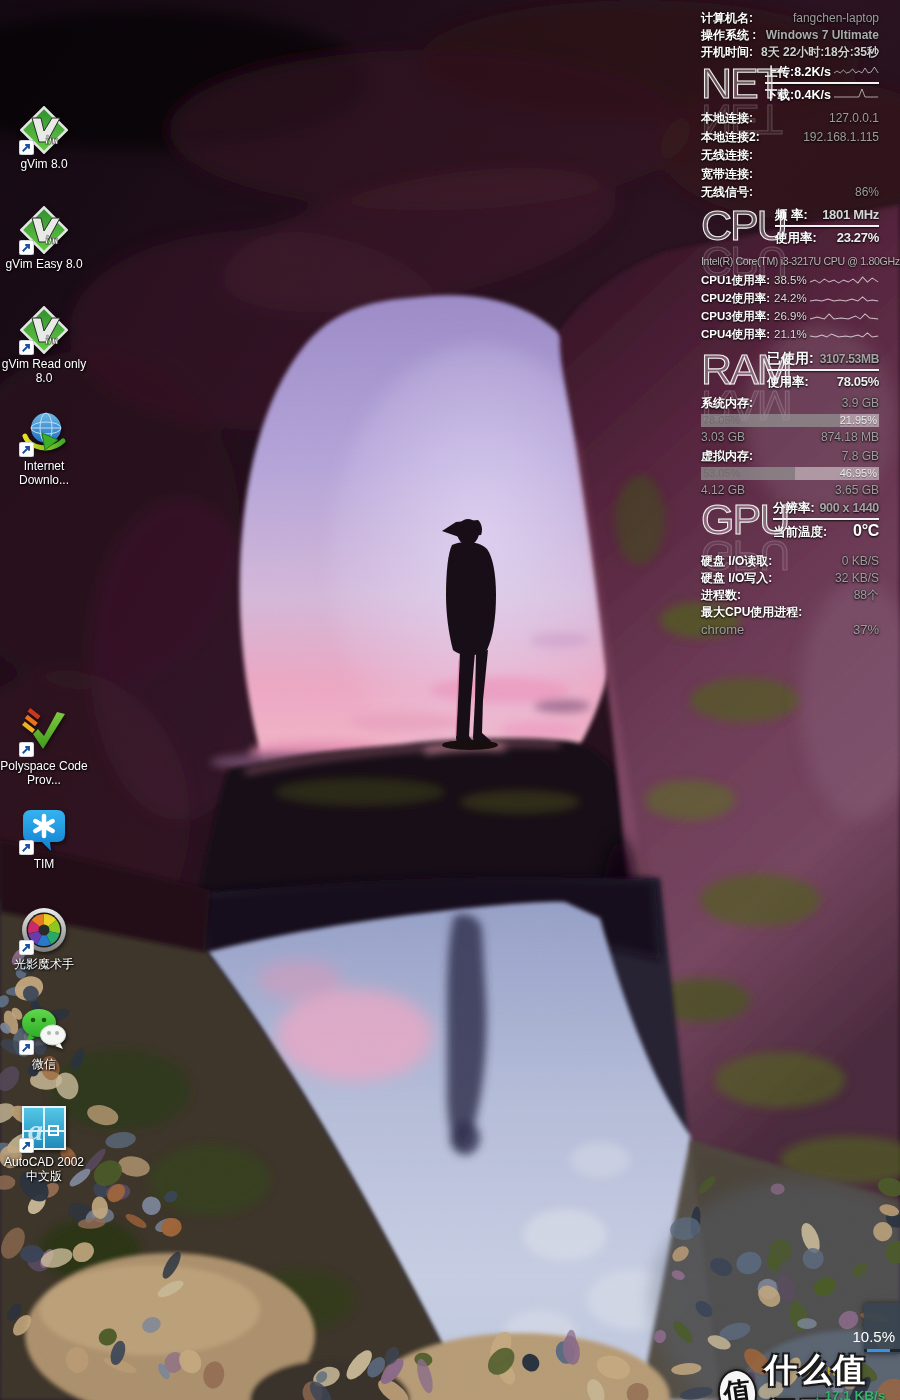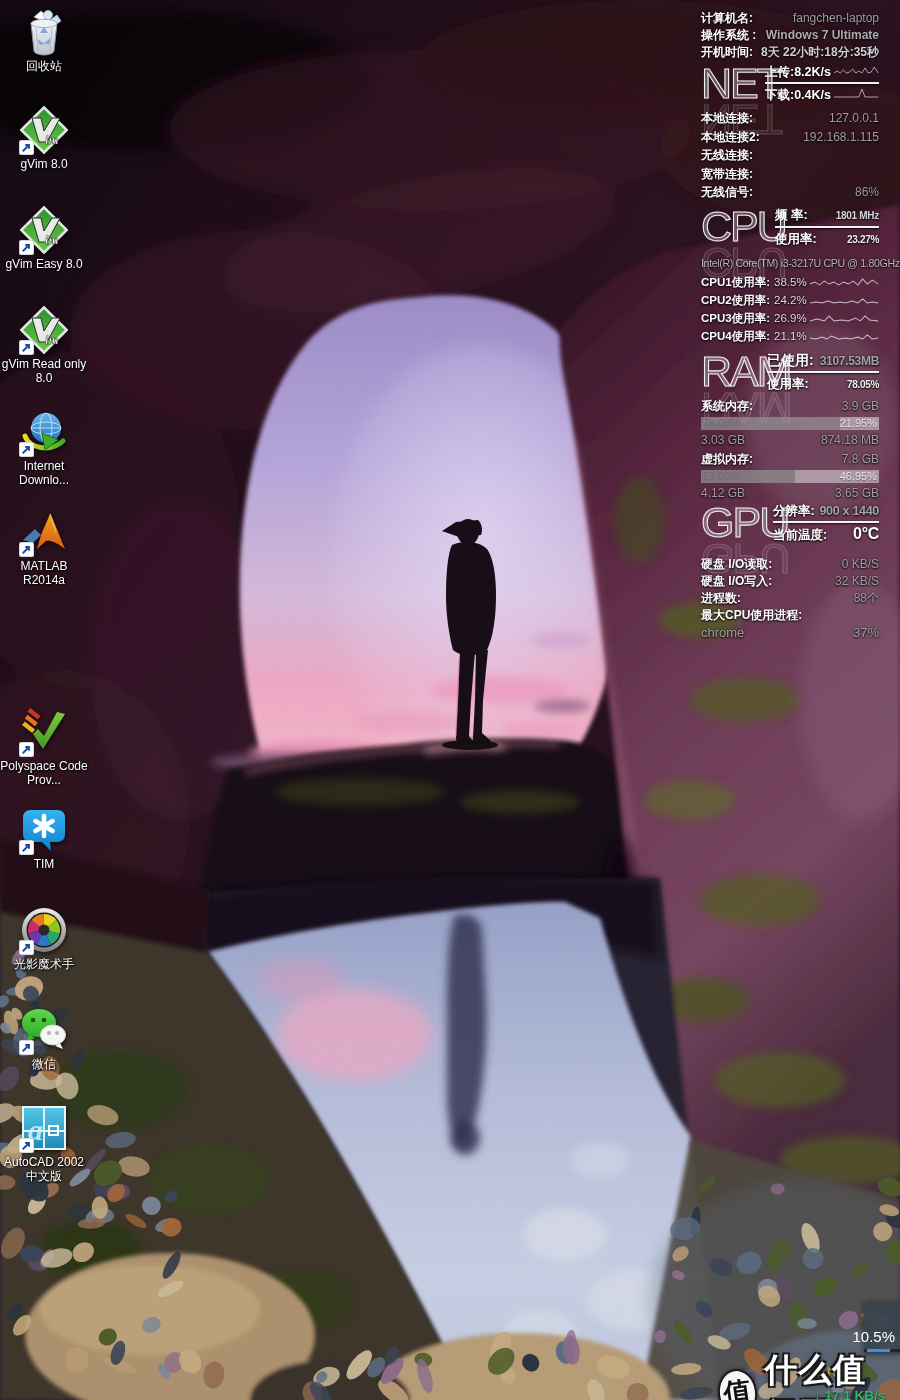--- a/index.html
+++ b/index.html
@@ -23,21 +23,21 @@
   .row .l{font-weight:bold;}
   .row .v{color:#9d9d9d;}
   .sec{display:flex;align-items:center;}
   .logo-wrap{position:relative;flex:0 0 auto;}
   .biglogo{display:block;font-size:43px;line-height:.92;font-weight:100;letter-spacing:-2px;
            color:rgba(255,255,255,.28);-webkit-text-stroke:1.1px #eee;text-shadow:none;}
   .biglogo.refl{position:absolute;left:0;top:88%;transform:scaleY(-1);opacity:.22;}
   .seccol{flex:1;min-width:0;}
   .bigrow{display:flex;justify-content:space-between;align-items:baseline;line-height:18px;white-space:nowrap;}
   .bigrow .l{font-weight:bold;font-size:12.5px;}
-  .bigrow .v{font-weight:bold;font-size:10px;color:#d6d6d6;letter-spacing:-.3px;}
+  .bigrow .v{font-weight:bold;font-size:13px;color:#d6d6d6;letter-spacing:-.3px;}
   .bigrow .v.gray{color:#a3a3a3;}
   .bigrow .v.big{font-size:16px;color:#fff;}
   .sep{height:2px;background:#f2f2f2;margin:1px 0 2px;box-shadow:0 1px 2px rgba(0,0,0,.8);}
   .spark{flex:1 1 auto;height:12px;margin-left:3px;min-width:0;}
   .intel{margin-top:7px;font-size:10.6px;color:#b4b4b4;white-space:nowrap;letter-spacing:-.35px;line-height:14px;}
   .core{display:flex;align-items:center;line-height:18px;white-space:nowrap;}
   .core .l{font-weight:bold;font-size:11.5px;}
   .core .v{font-size:11.5px;color:#dcdcdc;margin-left:4px;}
   .bar{position:relative;height:13px;background:rgba(236,236,236,.5);margin:2px 0;overflow:hidden;}
   .bar .fill{position:absolute;left:0;top:0;bottom:0;background:rgba(96,96,96,.45);}
@@ -410,34 +410,20 @@
           <stop offset="0" stop-color="#55c8e8"></stop>
           <stop offset="1" stop-color="#1f88b8"></stop>
         </linearGradient>
   <linearGradient id="ringG" x1="0" y1="0" x2="0" y2="1">
           <stop offset="0" stop-color="#ececec"></stop>
           <stop offset="1" stop-color="#7e7e7e"></stop>
         </linearGradient>
 </defs>
 </svg>
 
-<div class="di" style="top:8px">
-  <div class="ic">
-    <svg viewBox="0 0 48 48">
-      <path d="M14 9 l7 -6 6 5 -4 5 z" fill="#fdfdfd" stroke="#aab4c0" stroke-width=".8"></path>
-      <circle cx="28" cy="7" r="4.5" fill="#dce8f5" stroke="#9fb6cc" stroke-width=".8"></circle>
-      <path d="M30 12 l7 -5 4 6 -6 4 z" fill="#cfe0f2" stroke="#9fb6cc" stroke-width=".8"></path>
-      <path d="M11 15 L37 15 L34 43 C34 45 29 47 24 47 C19 47 14 45 14 43 Z" fill="url(#binG)" stroke="#8a919c" stroke-width="1"></path>
-      <ellipse cx="24" cy="15.5" rx="13" ry="4.2" fill="#eef1f4" stroke="#9aa2ac" stroke-width=".8"></ellipse>
-      <path d="M20 25 l4 -6 4 6 z M17 31 l3 6 5 -1 z M31 30 l-2 7 -5 -2 z" fill="#6fa0d8" opacity=".85"></path>
-      <path d="M16 20 L18 42 M32 20 L30 42" stroke="#aab2bc" stroke-width="1" opacity=".7"></path>
-    </svg>
-  </div>
-  <div class="lb">回收站</div>
-</div>
 
 <div class="di" style="top:106px">
   <div class="ic">
     <svg viewBox="0 0 48 48">
       <g transform="rotate(45 24 24)">
             <rect x="8" y="8" width="32" height="32" fill="url(#vimG)" stroke="#e2e6e2" stroke-width="2.5"></rect>
           </g>
       <path d="M12 12 h9 l3 13 8 -13 h8 L27 36 h-8 Z" fill="#e8eae6" stroke="#2a2a2a" stroke-width="1"></path>
       <text x="25" y="38" font-size="13" font-style="italic" font-weight="bold" fill="#f2f2ee" stroke="#222" stroke-width=".4" font-family="Liberation Serif,serif">im</text>
     </svg>
@@ -502,36 +488,20 @@
     <span class="lnk">
           <svg viewBox="0 0 12 12">
             <rect width="12" height="12" rx="2" fill="#fff" stroke="#8899aa" stroke-width=".6"></rect>
             <path d="M3 9 L8 4 M8 7 V4 H5" stroke="#1b4fa0" stroke-width="1.5" fill="none"></path>
           </svg>
         </span>
   </div>
   <div class="lb">Internet Downlo...</div>
 </div>
 
-<div class="di" style="top:508px">
-  <div class="ic">
-    <svg viewBox="0 0 48 48">
-      <path d="M3 32 L15 21 L21 27 L13 35 Z" fill="#4a7ab0"></path>
-      <path d="M21 27 L30 6 C34 13 38 24 45 41 C36 34 30 32 26 33 L17 41 Z" fill="url(#mlG)"></path>
-      <path d="M30 6 C32 12 34 18 36 24" stroke="#f8c878" stroke-width="1.2" fill="none" opacity=".8"></path>
-    </svg>
-    <span class="lnk">
-          <svg viewBox="0 0 12 12">
-            <rect width="12" height="12" rx="2" fill="#fff" stroke="#8899aa" stroke-width=".6"></rect>
-            <path d="M3 9 L8 4 M8 7 V4 H5" stroke="#1b4fa0" stroke-width="1.5" fill="none"></path>
-          </svg>
-        </span>
-  </div>
-  <div class="lb">MATLAB R2014a</div>
-</div>
 
 
 <div class="di" style="top:708px">
   <div class="ic">
     <svg viewBox="0 0 48 48">
       <g transform="rotate(38 12 14)">
         <rect x="2" y="4" width="13" height="4.5" fill="#c8381e"></rect>
         <rect x="4" y="11" width="13" height="4.5" fill="#e8731e"></rect>
         <rect x="6" y="18" width="13" height="4.5" fill="#ecb31e"></rect>
       </g>

